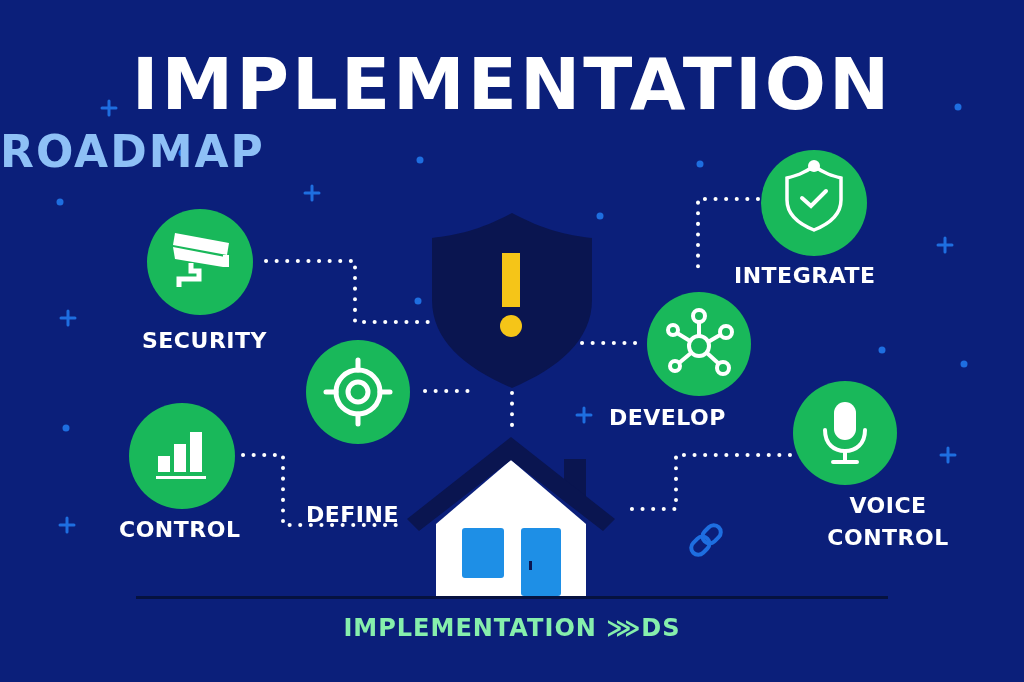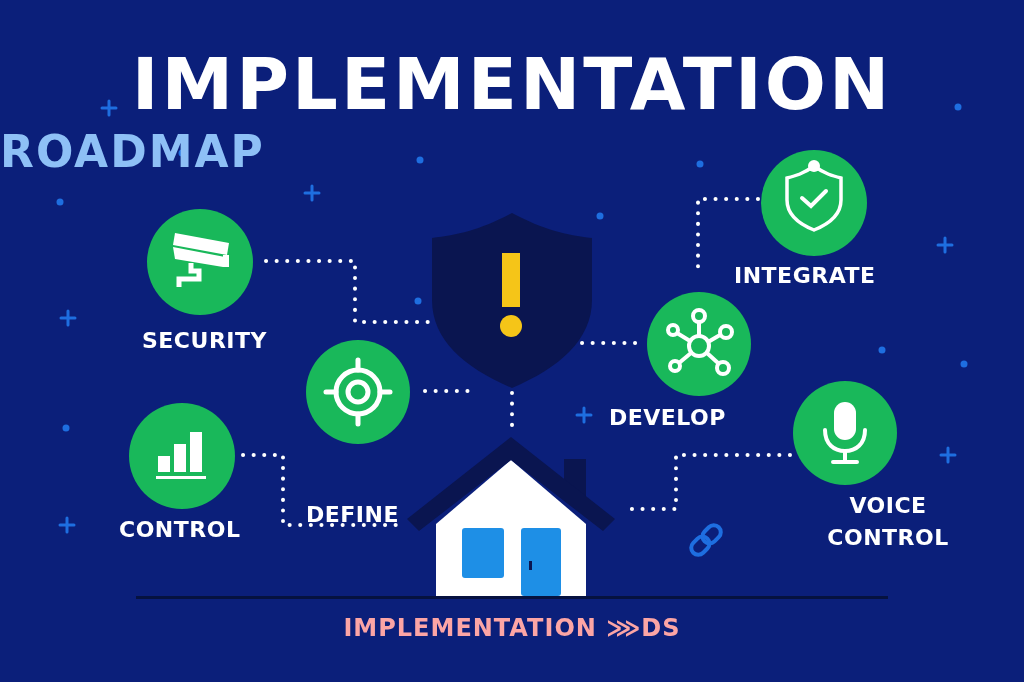--- a/index.html
+++ b/index.html
@@ -25,21 +25,21 @@
       background: #19b85a;
       display: flex; align-items: center; justify-content: center;
     }
     .label {
       position: absolute; color: #ffffff; font-weight: bold;
       font-size: 22px; letter-spacing: 0.5px; line-height: 32px; white-space: nowrap;
     }
     .label.center { text-align: center; }
     .footer {
       position: absolute; left: 0; width: 1024px; text-align: center;
-      top: 614px; font-size: 24px; font-weight: bold; color: #fca5a5; letter-spacing: 1px;
+      top: 614px; font-size: 24px; font-weight: bold; color: #86efac; letter-spacing: 1px;
     }
     .baseline {
       position: absolute; left: 136px; top: 596px; width: 752px; height: 3px;
       background: #061240;
     }
     svg.overlay { position: absolute; left: 0; top: 0; }
   </style>
 </head>
 <body>
 

